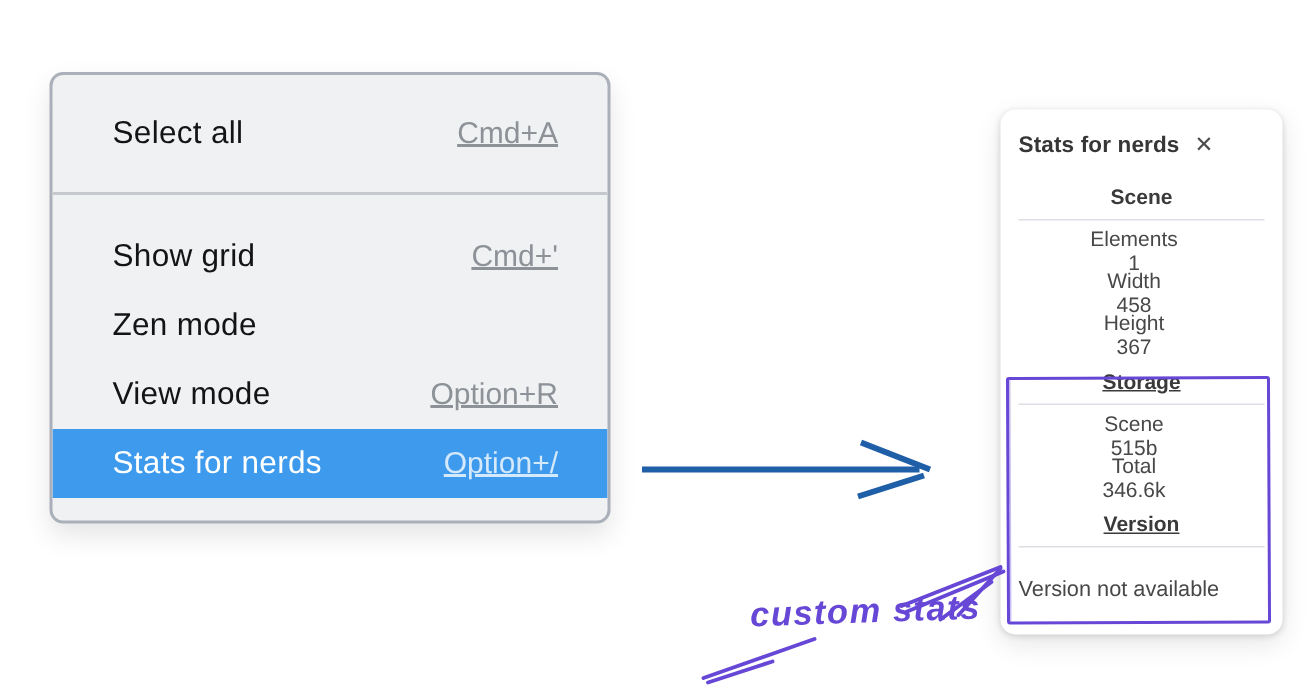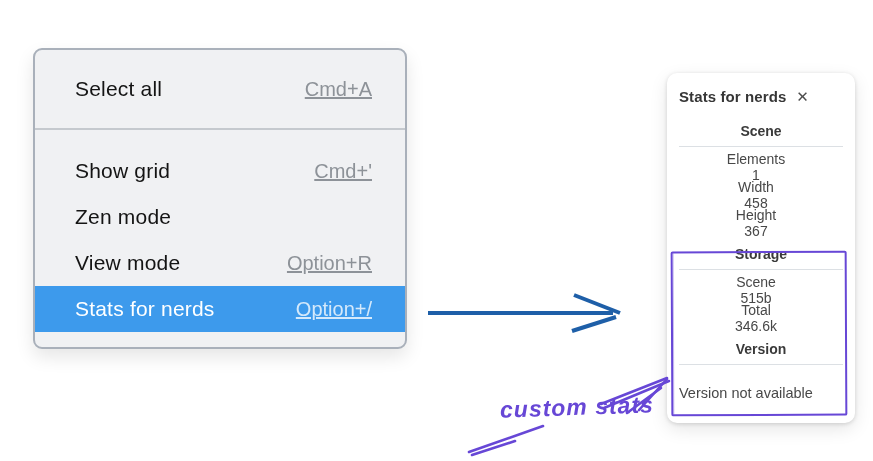--- a/index.html
+++ b/index.html
@@ -88,21 +88,21 @@
     cursor: pointer;
     line-height: 1;
   }
   .sec-heading {
     text-align: center;
     font-weight: bold;
     font-size: 14px;
     color: #3a3a3a;
     margin-top: 18px;
   }
-  .sec-heading.tight { margin-top: 11px; }
+  .sec-heading.tight { margin-top: 11px; text-decoration: underline; }
   .divider {
     border-top: 1px solid #dce0e4;
     margin: 7px 0 4px 0;
   }
   .stat-row {
     display: flex;
     justify-content: space-between;
     align-items: center;
     height: 28px;
     padding-right: 10px;

